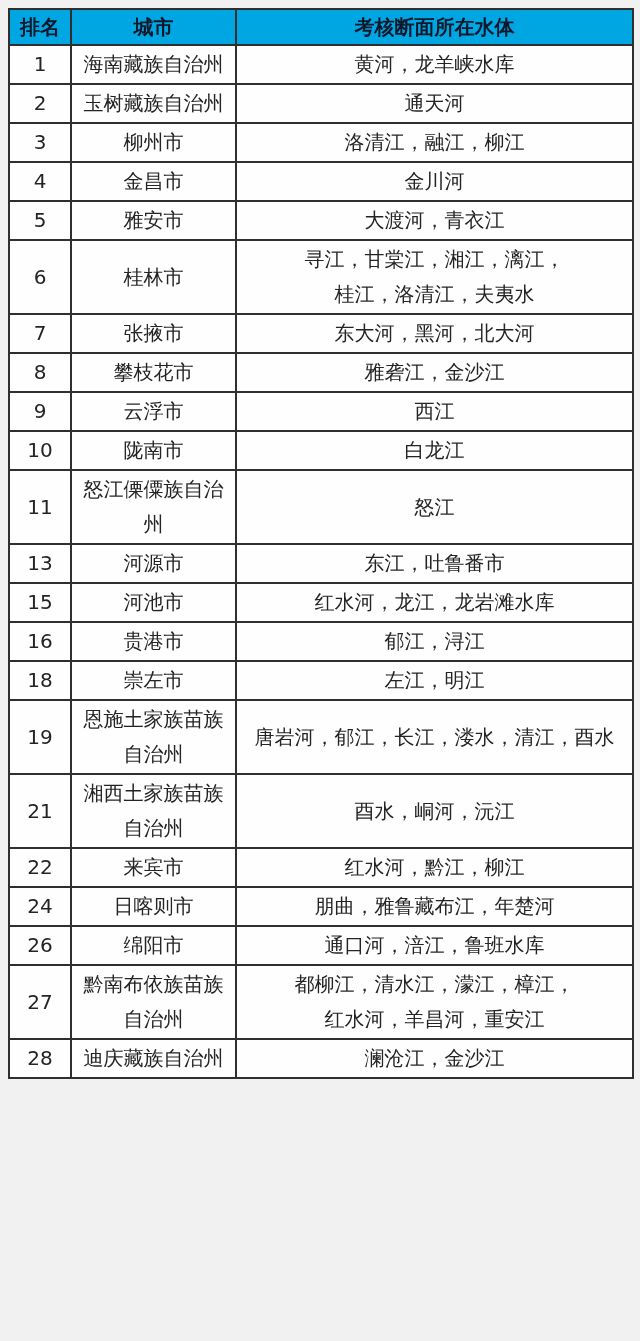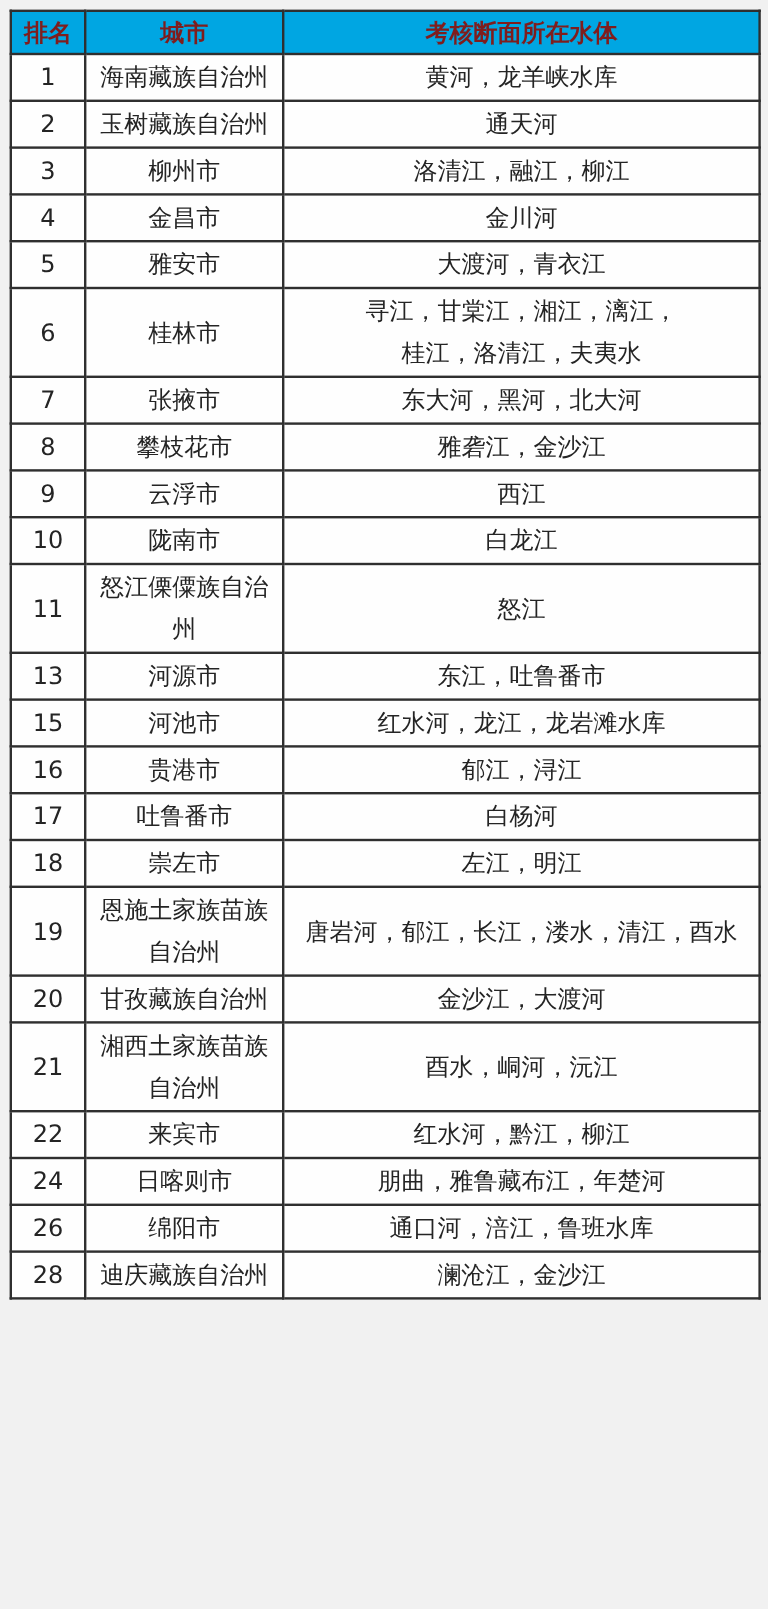--- a/index.html
+++ b/index.html
@@ -24,21 +24,21 @@
   }
   table.ranking th,
   table.ranking td {
     border: 2px solid #2f2f2f;
     text-align: center;
     vertical-align: middle;
     box-sizing: border-box;
   }
   table.ranking th {
     background: #00a6e2;
-    color: #7f1d1d;
+    color: #0f172a;
     font-size: 20px;
     font-weight: bold;
     height: 36px;
     line-height: 32px;
     padding: 0 4px;
   }
   table.ranking td {
     color: #242424;
     font-size: 20px;
     line-height: 35px;
@@ -132,39 +132,29 @@
     <td>15</td>
     <td>河池市</td>
     <td>红水河，龙江，龙岩滩水库</td>
   </tr>
         <tr>
     <td>16</td>
     <td>贵港市</td>
     <td>郁江，浔江</td>
   </tr>
         <tr>
-    <td>17</td>
-    <td>吐鲁番市</td>
-    <td>白杨河</td>
-  </tr>
-        <tr>
     <td>18</td>
     <td>崇左市</td>
     <td>左江，明江</td>
   </tr>
         <tr>
     <td>19</td>
     <td>恩施土家族苗族
 自治州</td>
     <td>唐岩河，郁江，长江，溇水，清江，酉水</td>
-  </tr>
-        <tr>
-    <td>20</td>
-    <td>甘孜藏族自治州</td>
-    <td>金沙江，大渡河</td>
   </tr>
         <tr>
     <td>21</td>
     <td>湘西土家族苗族
 自治州</td>
     <td>酉水，峒河，沅江</td>
   </tr>
         <tr>
     <td>22</td>
     <td>来宾市</td>
@@ -174,19 +164,26 @@
     <td>24</td>
     <td>日喀则市</td>
     <td>朋曲，雅鲁藏布江，年楚河</td>
   </tr>
         <tr>
     <td>26</td>
     <td>绵阳市</td>
     <td>通口河，涪江，鲁班水库</td>
   </tr>
         <tr>
+    <td>27</td>
+    <td>黔南布依族苗族
+自治州</td>
+    <td>都柳江，清水江，濛江，樟江，
+红水河，羊昌河，重安江</td>
+  </tr>
+        <tr>
     <td>28</td>
     <td>迪庆藏族自治州</td>
     <td>澜沧江，金沙江</td>
   </tr>
       </tbody>
   </table>
 </div>
 
 </body></html>

